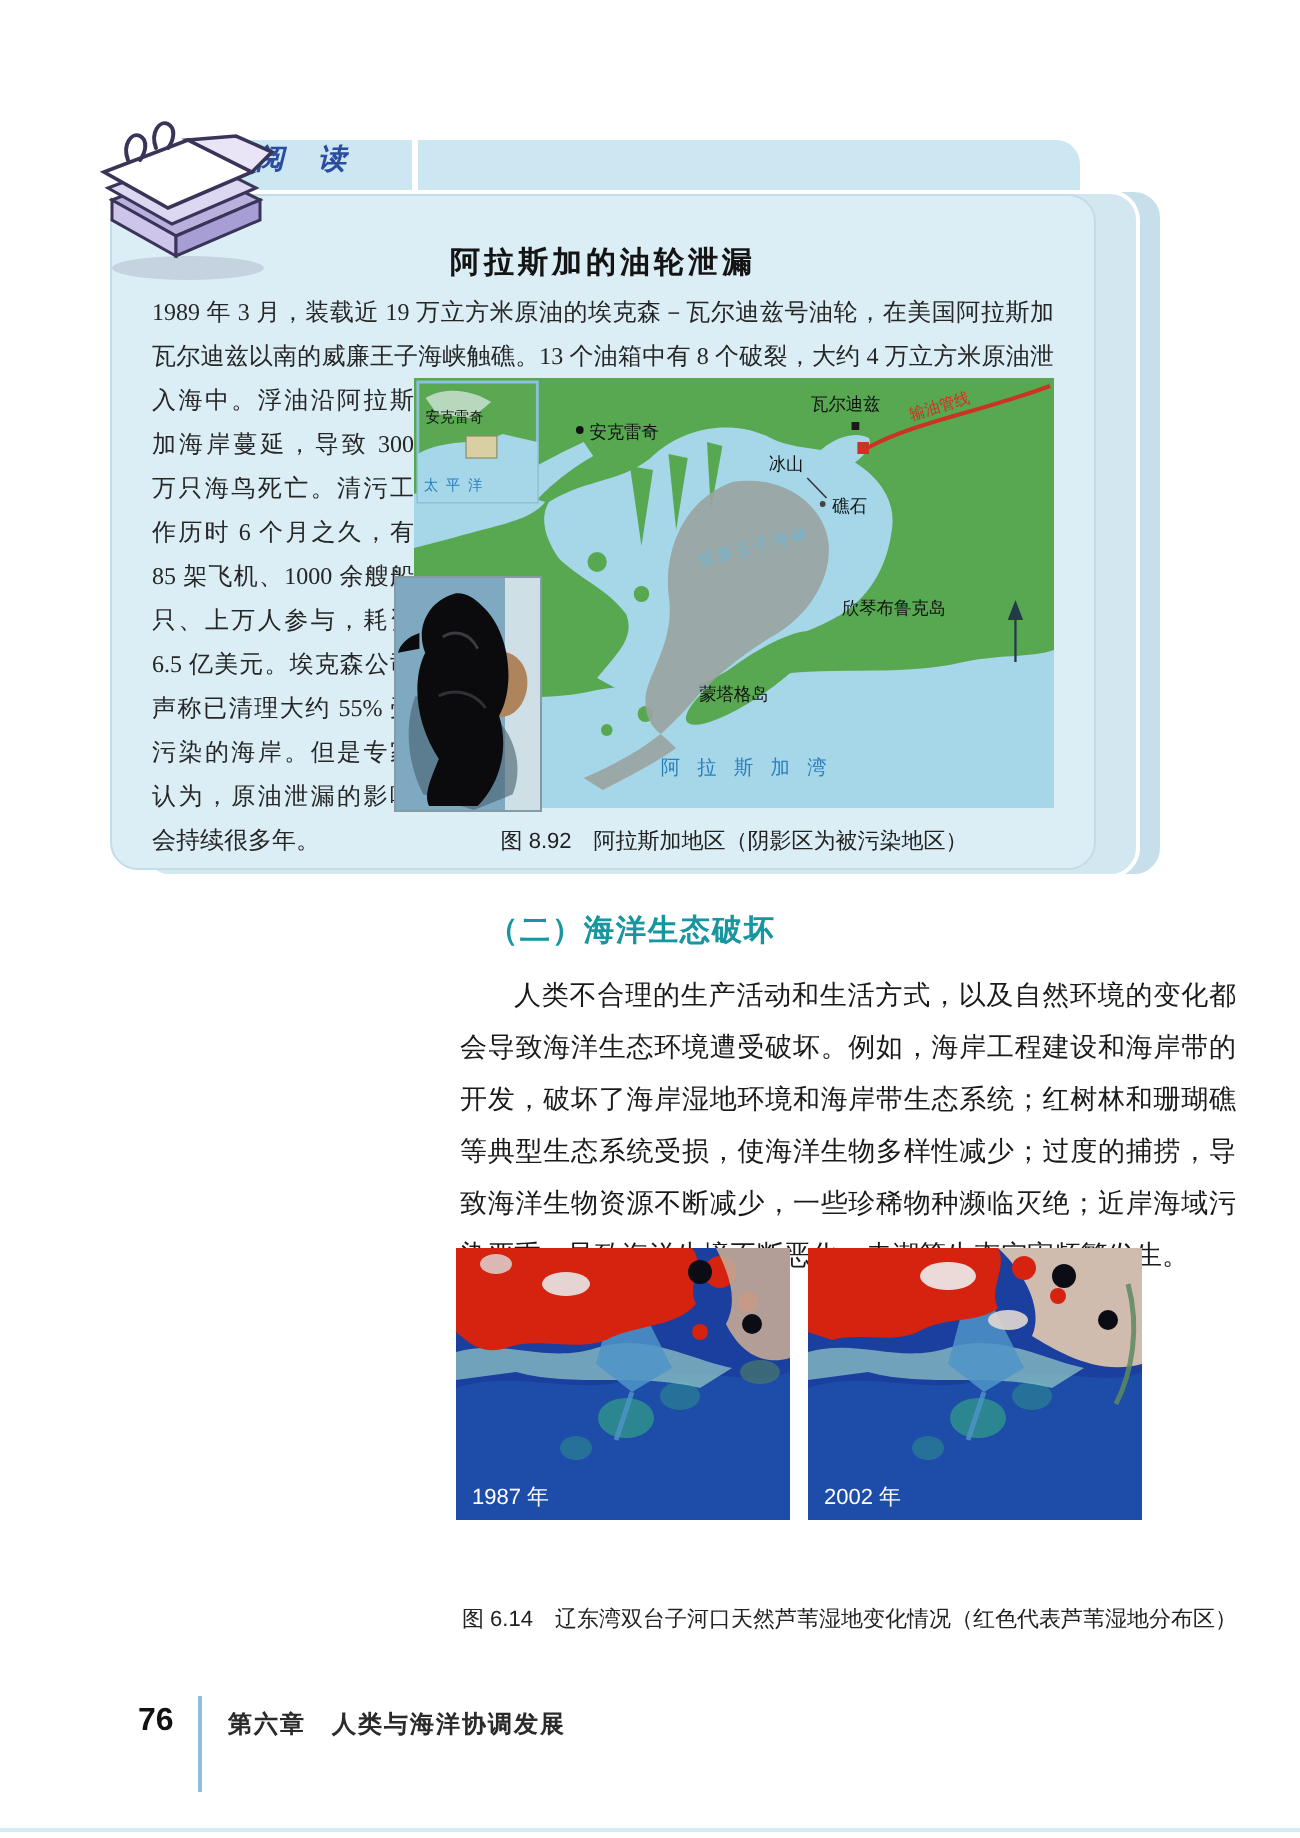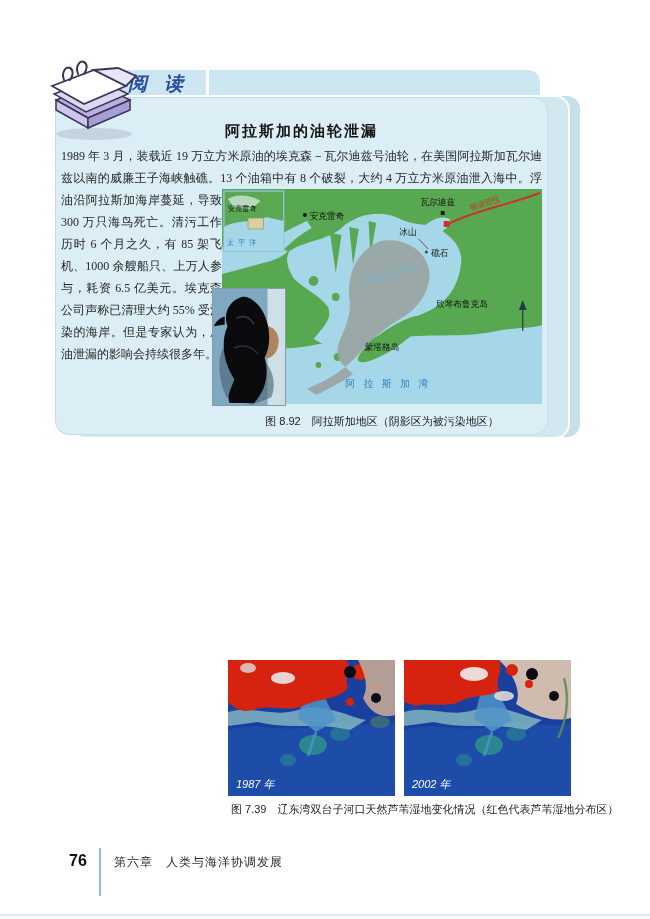--- a/index.html
+++ b/index.html
@@ -6,64 +6,64 @@
   .page{position:relative;width:650px;height:919px;background:#ffffff;overflow:hidden;
         font-family:"Liberation Serif","DejaVu Serif",serif;color:#1c1c1c;}
 
   
   .book-icon{position:absolute;left:44px;top:54px;width:96px;height:88px;z-index:5;}
   .tab-strip{position:absolute;left:100px;top:70px;width:440px;height:27px;
              background:#cde7f2;border-radius:12px 12px 0 0;z-index:1;}
   .tab-strip .tab-divider{position:absolute;left:106px;top:0;width:3px;height:100%;background:#ffffff;}
   .tab-label{position:absolute;left:128px;top:71px;z-index:2;
              font-family:"Liberation Sans","DejaVu Sans",sans-serif;
-             font-style:italic;font-weight:bold;font-size:19px;letter-spacing:17px;color:#2b4da0;}
+             font-style:italic;font-weight:bold;font-size:14px;letter-spacing:17px;color:#2b4da0;}
 
   
   .box-back2{position:absolute;left:84px;top:94px;width:494px;height:341px;
              background:#c7dfeb;border:2px solid #ffffff;border-radius:15px;z-index:0;}
   .box-back1{position:absolute;left:70px;top:95px;width:496px;height:340px;
              background:#d2e7f0;border:2px solid #ffffff;border-radius:15px;z-index:1;}
   .reading-box{position:absolute;left:55px;top:97px;width:493px;height:338px;box-sizing:border-box;
                background:#dbeef5;border:1px solid #c2dde9;border-radius:14px;
-               padding:0 5px;z-index:2;overflow:hidden;}
+               padding:0 20px;z-index:2;overflow:hidden;}
   .reading-title{margin:24px 0 4px 0;text-align:center;font-size:15px;font-weight:bold;
                  letter-spacing:2px;color:#141414;}
   .reading-body{font-size:12px;line-height:22px;text-align:justify;color:#262626;}
   .fig-spacer{float:right;width:1px;height:44px;margin-right:-1px;}
   .map-figure{float:right;clear:right;width:320px;margin:0 0 2px 6px;position:relative;}
   .map-svg{display:block;width:320px;height:215px;}
   .map-caption{margin-top:6px;text-align:center;font-size:11px;color:#222;
                font-family:"Liberation Sans","DejaVu Sans",sans-serif;}
   .bird-photo{position:absolute;left:-10px;top:99px;width:74px;height:118px;
               border:1px solid #8899a6;box-sizing:border-box;z-index:3;}
   .bird-photo svg{display:block;width:100%;height:100%;}
 
   
   .section{position:absolute;left:230px;top:456px;width:388px;}
   .section-heading{margin:0 0 10px 14px;font-family:"Liberation Sans","DejaVu Sans",sans-serif;
                    font-weight:bold;font-size:15px;color:#1796a0;letter-spacing:1px;}
   .section-par{margin:0;font-size:13.5px;line-height:26px;text-align:justify;
                text-indent:2em;color:#1a1a1a;}
 
-  .sat-row{position:absolute;left:228px;top:660px;display:flex;gap:9px;font-style:italic;}
+  .sat-row{position:absolute;left:228px;top:624px;display:flex;gap:9px;}
   .sat{position:relative;width:167px;height:136px;}
   .sat svg{display:block;width:167px;height:136px;}
   .sat-caption{position:absolute;left:231px;top:802px;width:400px;
                font-family:"Liberation Sans","DejaVu Sans",sans-serif;
                font-size:11px;color:#222;}
 
   
   .footer{position:absolute;left:11px;top:846px;width:650px;height:60px;}
   .page-num{position:absolute;left:58px;top:6px;
             font-family:"Liberation Sans","DejaVu Sans",sans-serif;font-weight:bold;font-size:16px;color:#111;}
   .footer-rule{position:absolute;left:88px;top:2px;width:2px;height:48px;background:#8fbcdb;}
   .chapter{position:absolute;left:103px;top:8px;
            font-family:"Liberation Sans","DejaVu Sans",sans-serif;
-           font-weight:normal;font-size:12px;color:#2a2a2a;letter-spacing:1px;}
+           font-weight:bold;font-size:12px;color:#2a2a2a;letter-spacing:1px;}
   .bottom-rule{position:absolute;left:0;top:914px;width:650px;height:2px;background:#d8ecf4;}
 
   
   text{font-family:"Liberation Sans","DejaVu Sans",sans-serif;}
 </style>
 </head>
 <body>
 
 <div class="page">
 
@@ -183,20 +183,24 @@
           </svg>
         </div>
 
         <figcaption class="map-caption">图 8.92　阿拉斯加地区（阴影区为被污染地区）</figcaption>
       </figure>
 
       <span>1989 年 3 月，装载近 19 万立方米原油的埃克森－瓦尔迪兹号油轮，在美国阿拉斯加瓦尔迪兹以南的威廉王子海峡触礁。13 个油箱中有 8 个破裂，大约 4 万立方米原油泄入海中。浮油沿阿拉斯加海岸蔓延，导致 300 万只海鸟死亡。清污工作历时 6 个月之久，有 85 架飞机、1000 余艘船只、上万人参与，耗资 6.5 亿美元。埃克森公司声称已清理大约 55% 受污染的海岸。但是专家认为，原油泄漏的影响会持续很多年。</span>
     </div>
   </div>
 
+  <div class="section">
+    <h3 class="section-heading">（二）海洋生态破坏</h3>
+    <p class="section-par">人类不合理的生产活动和生活方式，以及自然环境的变化都会导致海洋生态环境遭受破坏。例如，海岸工程建设和海岸带的开发，破坏了海岸湿地环境和海岸带生态系统；红树林和珊瑚礁等典型生态系统受损，使海洋生物多样性减少；过度的捕捞，导致海洋生物资源不断减少，一些珍稀物种濒临灭绝；近岸海域污染严重，导致海洋生境不断恶化，赤潮等生态灾害频繁发生。</p>
+  </div>
 
   <div class="sat-row">
     <div class="sat">
       <svg viewBox="0 0 167 136" preserveAspectRatio="none">
         <rect x="0" y="0" width="167" height="136" fill="#1a3f9e"></rect>
         <path d="M0,70 C30,60 60,75 90,65 C120,58 150,70 167,62 L167,136 L0,136 Z" fill="#1f55b0" opacity="0.6"></path>
         <ellipse cx="85" cy="85" rx="14" ry="10" fill="#2f958c" opacity="0.8"></ellipse>
         <ellipse cx="60" cy="100" rx="8" ry="6" fill="#2f958c" opacity="0.5"></ellipse>
         <ellipse cx="112" cy="74" rx="10" ry="7" fill="#2f958c" opacity="0.5"></ellipse>
         <path d="M0,52 C25,45 45,58 70,50 C95,42 115,55 138,60 L122,70 C90,62 60,70 30,62 L0,66 Z" fill="#8fc4c4" opacity="0.75"></path>
@@ -231,21 +235,21 @@
         <circle cx="125" cy="24" r="4" fill="#d62310"></circle>
         <ellipse cx="70" cy="14" rx="14" ry="7" fill="#eeeeee" opacity="0.9"></ellipse>
         <ellipse cx="100" cy="36" rx="10" ry="5" fill="#e2d8d0" opacity="0.9"></ellipse>
         <circle cx="128" cy="14" r="6" fill="#0c0c14"></circle>
         <circle cx="150" cy="36" r="5" fill="#0c0c14"></circle>
         <path d="M160,18 C166,40 162,62 154,78" stroke="#5a8a60" stroke-width="2.5" fill="none" opacity="0.85"></path>
         <text x="8" y="128" font-size="11" fill="#ffffff">2002 年</text>
       </svg>
     </div>
   </div>
-  <div class="sat-caption">图 7.39　辽东湾双台子河口天然芦苇湿地变化情况（红色代表芦苇湿地分布区）</div>
+  <div class="sat-caption">图 6.14　辽东湾双台子河口天然芦苇湿地变化情况（红色代表芦苇湿地分布区）</div>
 
   <div class="footer">
     <span class="page-num">76</span>
     <span class="footer-rule"></span>
     <span class="chapter">第六章　人类与海洋协调发展</span>
   </div>
   <div class="bottom-rule"></div>
 
 </div>
 

